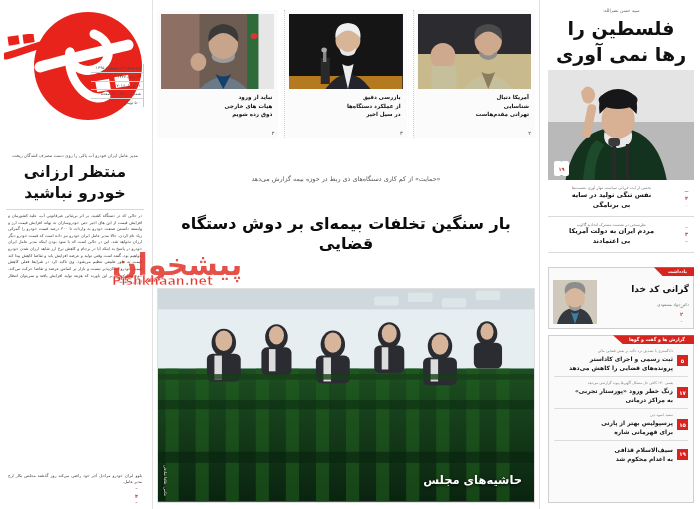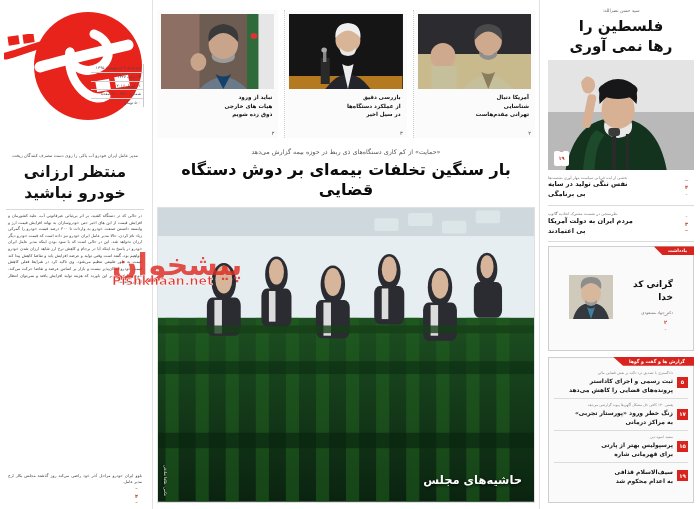--- a/index.html
+++ b/index.html
@@ -91,21 +91,21 @@
     column-count:1;padding:3px 2px 0;
     border-top:1px solid #d8d8d8;
     flex:1;overflow:hidden;
   }
   .car-foot{display:flex;justify-content:flex-start;padding-top:2px;}
 
   
   .col-center{
     flex:1;display:flex;flex-direction:column;
     padding:10px 4px 6px 4px;box-sizing:border-box;
-    border-left:1px solid #e2e2e2;border-right:1px solid #e2e2e2;
+    border-left:1px solid #e2e2e2;border-right:1px solid #e2e2e2;gap:27px;
   }
   .photo-strip{
     display:flex;flex-direction:row-reverse;gap:6px;height:128px;
   }
   .pcard{
     flex:1;display:flex;flex-direction:column;
     background:#fbfbfb;
     border-left:1px dotted #cfcfcf;
     padding:4px 4px 2px;
     box-sizing:border-box;
@@ -148,40 +148,40 @@
   
   .col-left{
     width:160px;flex:0 0 160px;
     display:flex;flex-direction:column;
     padding:8px 6px 6px 8px;box-sizing:border-box;
   }
   .top-kicker{
     font-size:4.6px;color:#6a6a6a;text-align:center;padding-bottom:3px;
   }
   .top-head{
-    font-size:15px;line-height:1.35;font-weight:bold;text-align:center;
+    font-size:19px;line-height:1.35;font-weight:bold;text-align:center;
     color:#111;padding-bottom:3px;letter-spacing:-0.3px;
   }
   .top-photo{
     height:110px;position:relative;overflow:hidden;
   }
   .top-photo .pagenum{
     position:absolute;bottom:4px;left:6px;background:#fff;border-radius:2px;
   }
   .brief{
     display:flex;flex-direction:row-reverse;align-items:center;gap:4px;
     padding:5px 0;border-bottom:1px solid #dadada;
   }
-  .brief-txt{flex:1;text-align:left;}
+  .brief-txt{flex:1;text-align:center;}
   .brief-over{font-size:3.8px;color:#7a7a7a;line-height:1.5;}
   .brief-title{font-size:6.6px;font-weight:bold;line-height:1.5;color:#141414;}
 
   .note-box{
-    margin-top:4px;border:1px solid #cfcfcf;background:#fafafa;
-    padding:20px;display:flex;flex-direction:row-reverse;gap:4px;
+    margin-top:14px;border:1px solid #cfcfcf;background:#fafafa;
+    padding:4px;display:flex;flex-direction:row-reverse;gap:4px;
     position:relative;
   }
   .note-label{
     position:absolute;top:-1px;right:-1px;
     background:#d8241e;color:#fff;font-size:4.6px;font-weight:bold;
     padding:2px 7px 2px 14px;
     clip-path:polygon(0 0,100% 0,100% 100%,9px 100%);
   }
   .note-photo{width:44px;height:44px;flex:0 0 44px;overflow:hidden;background:#888;margin-top:8px;}
   .note-body{flex:1;padding-top:11px;text-align:right;}

